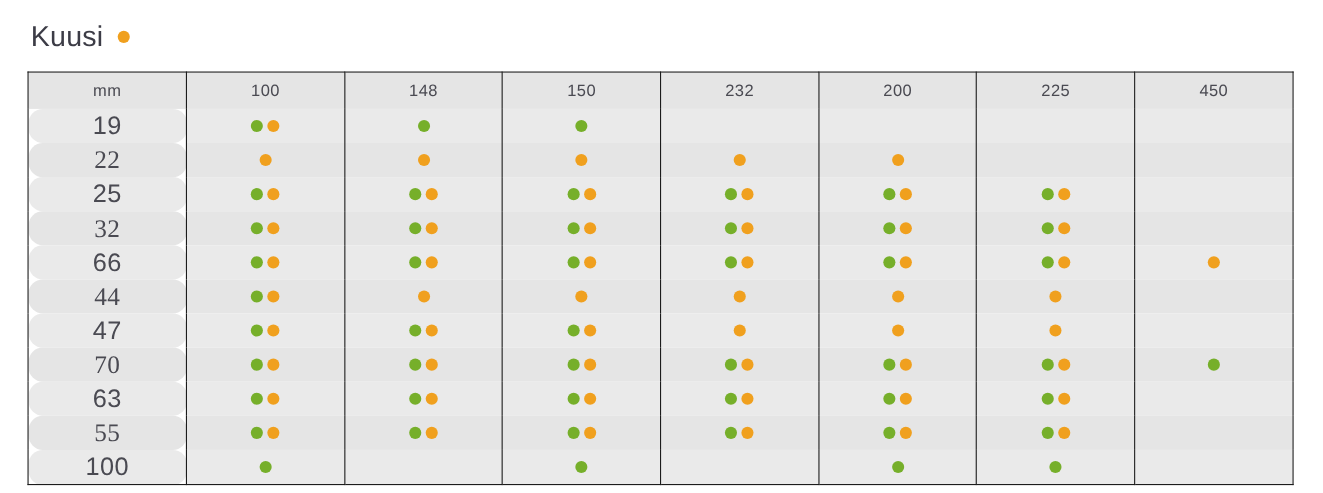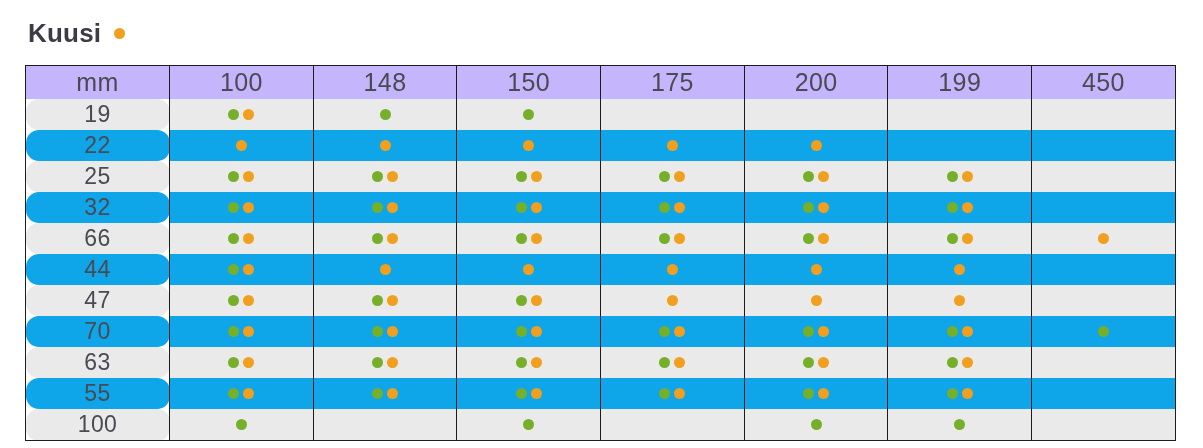--- a/index.html
+++ b/index.html
@@ -24,21 +24,21 @@
     display: flex;
     align-items: center;
     gap: 0;
   }
   .legend-entry {
     display: flex;
     align-items: center;
   }
   .legend-label {
     font-size: 26px;
-    font-weight: 700;
+    font-weight: 400;
     letter-spacing: 0.2px;
     color: #3c3c46;
     line-height: 1;
   }
   .legend-dot {
     width: 11px;
     height: 11px;
     border-radius: 50%;
     margin-left: 13px;
     margin-right: 22px;
@@ -63,34 +63,35 @@
     margin: 0;
     height: 31px;
     text-align: center;
     vertical-align: middle;
     font-weight: 400;
     border-left: 1.6px solid #1c1c1c;
     border-right: 1.6px solid #1c1c1c;
   }
   #matrix-table thead th {
     height: 33px;
-    font-size: 25px;
+    font-size: 15px;
     color: #4a4a52;
     letter-spacing: 0.4px;
     border-top: 1.6px solid #1c1c1c;
-    background: #c4b5fd;
+    background: #e5e5e5;
   }
   #matrix-table tbody tr:last-child td {
     border-bottom: 1.6px solid #1c1c1c;
   }
   #matrix-table tbody tr.shaded td {
     background: #eaeaea;
   }
   #matrix-table tbody tr.plain td {
-    background: #0ea5e9;
+    background: #e5e5e5;
+    font-family: Liberation Serif, serif;
   }
   #matrix-table td.row-head {
     font-size: 23px;
     color: #4a4a52;
     letter-spacing: 0.4px;
     border-radius: 13px;
   }
 
   .cell-dots {
     display: flex;
@@ -126,23 +127,23 @@
       <col class="data-col">
       <col class="data-col">
       <col class="data-col">
   </colgroup>
   <thead>
     <tr>
       <th>mm</th>
       <th>100</th>
       <th>148</th>
       <th>150</th>
-      <th>175</th>
+      <th>232</th>
       <th>200</th>
-      <th>199</th>
+      <th>225</th>
       <th>450</th>
     </tr>
   </thead>
   <tbody id="table-body">
       <tr class="shaded">
         <td class="row-head">19</td>
         <td>
           <div class="cell-dots">
             <span class="dot" style="background: rgb(118, 175, 42);"></span>
             <span class="dot" style="background: rgb(240, 160, 30);"></span>

